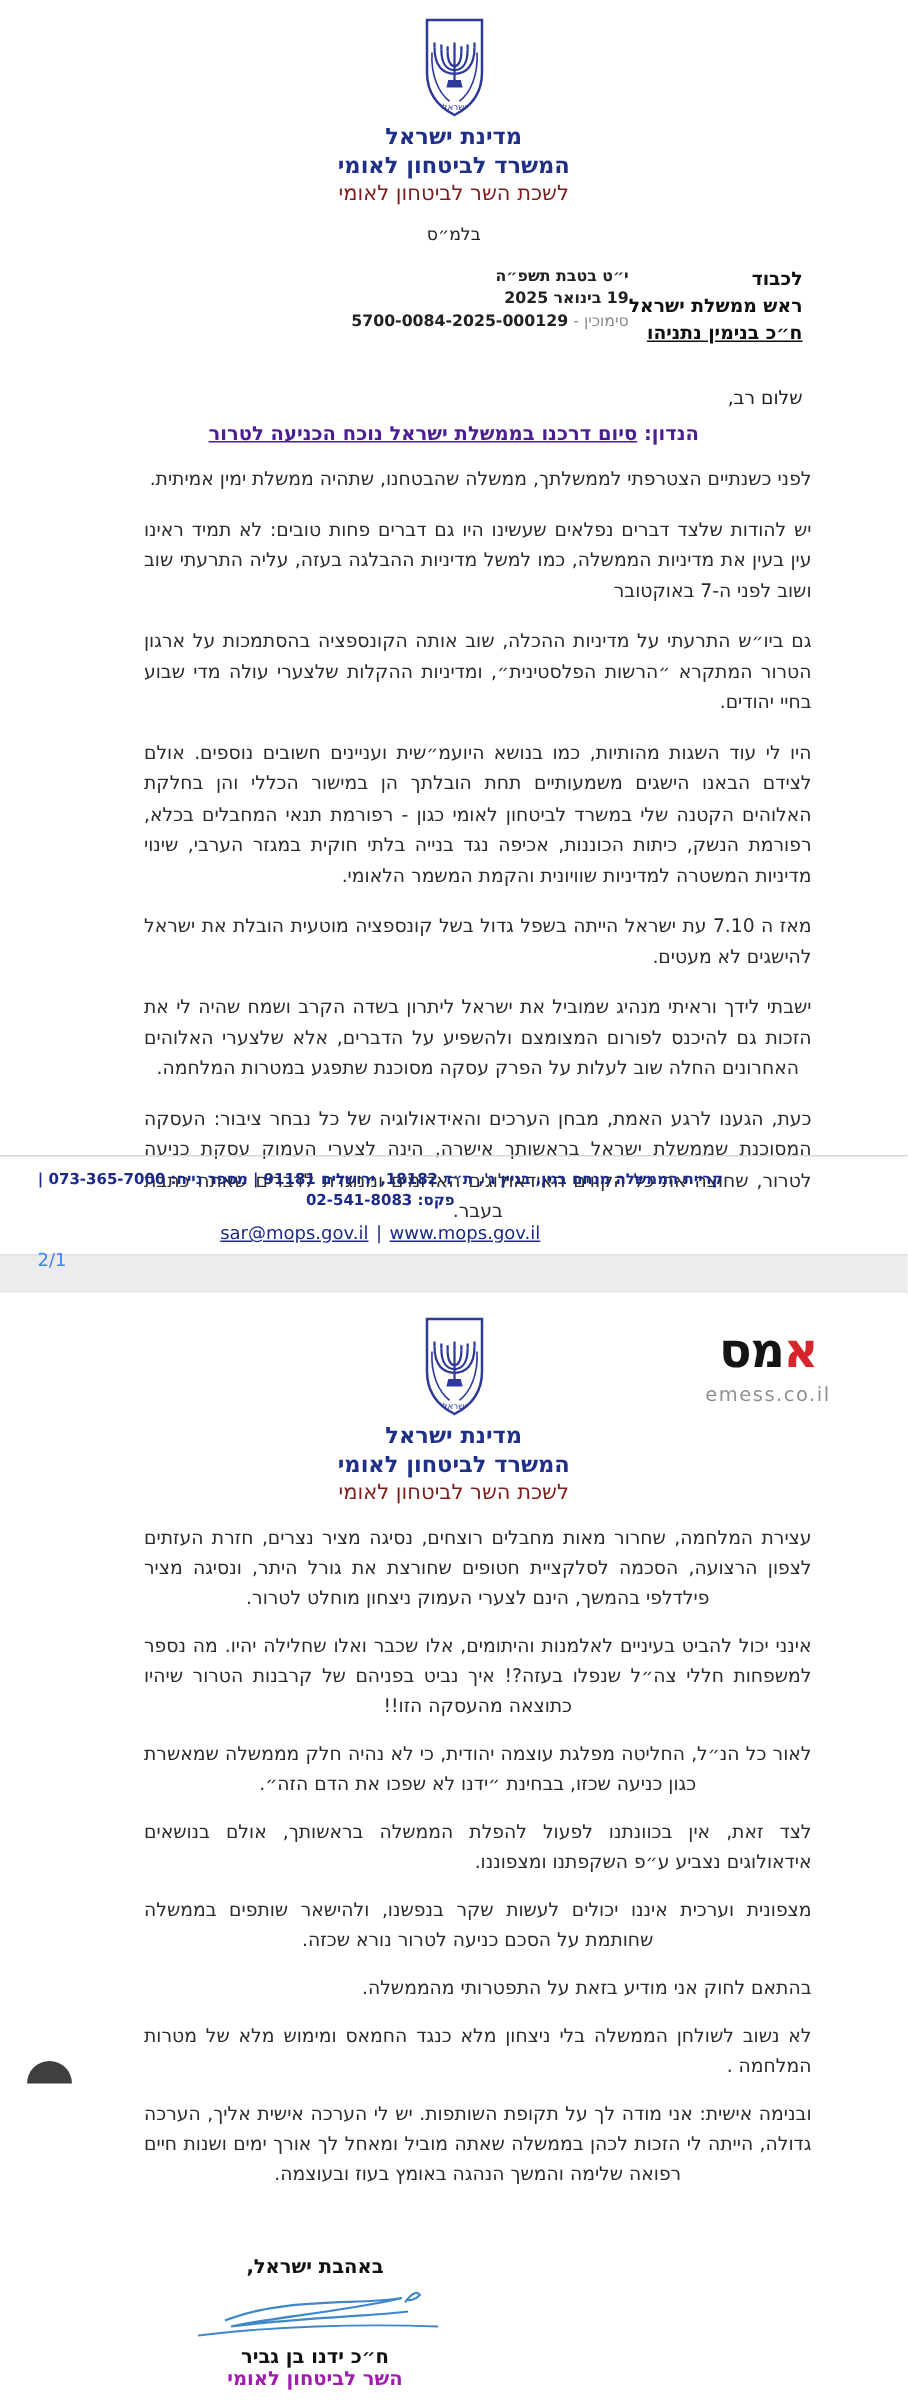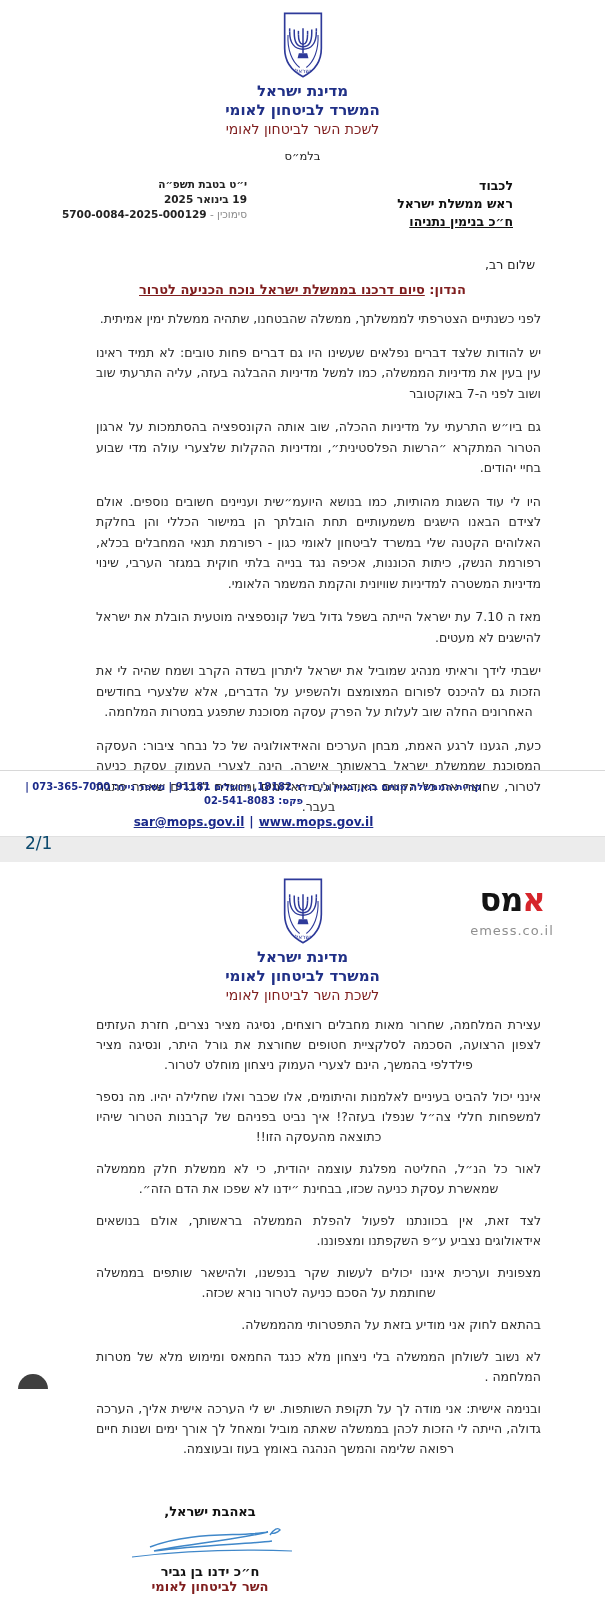--- a/index.html
+++ b/index.html
@@ -10,52 +10,52 @@
     -webkit-font-smoothing:antialiased;
   }
   .page{position:absolute;left:0;width:605px;background:#ffffff;}
   #page1{top:0;height:836px;}
   #page2{top:862px;height:738px;}
   .emblem{display:block;margin:10px auto 2px auto;}
   .org{ text-align:center;color:#203087;direction:rtl;}
   .org .l1,.org .l2{font-weight:bold;font-size:15px;line-height:19px;}
   .org .l3{font-size:14px;line-height:19px;font-weight:normal;color:#7f1d1d;}
   .classification{direction:rtl;text-align:center;font-size:11.5px;color:#222;margin-top:10px;}
-  .metaRow{display:flex;flex-direction:row;justify-content:space-between;
-           padding:14px 92px 0 62px;}
+  .metaRow{display:flex;flex-direction:row;justify-content:flex-end;
+           padding:14px 70px 0 62px;}
   .dateBlock{direction:rtl;text-align:right;font-size:10.5px;color:#222;line-height:15px;}
   .dateBlock .d{font-weight:bold;}
   .refLabel{color:#8a8a8a;}
   .refNum{font-weight:bold;color:#222;}
   .addrBlock{direction:rtl;text-align:right;font-size:12.5px;color:#111;font-weight:bold;line-height:18px;}
   .addrBlock .u{text-decoration:underline;}
   .greeting{direction:rtl;text-align:right;padding:0 70px;font-size:12.5px;color:#222;margin-top:26px;}
-  .subject{direction:rtl;text-align:center;font-size:13px;color:#7f1d1d;font-weight:bold;margin-top:10px;}
+  .subject{direction:rtl;text-align:center;font-size:13px;color:#4c1d95;font-weight:bold;margin-top:10px;}
   .subject .subj-text{text-decoration:underline;}
   .bodyWrap{padding:12px 64px 0 96px;}
   .para{direction:rtl;text-align:justify;text-align-last:right;
         font-size:12.5px;color:#2b2b2b;line-height:20.5px;margin:0 0 13px 0;}
   .para.center-last{text-align-last:center;}
   #page2 .para{line-height:20px;margin-bottom:12px;}
   .footDivider{position:absolute;left:0;top:770px;width:605px;height:1px;background:#d8d8d8;}
   .footer{position:absolute;left:0;top:780px;width:507px;text-align:center;direction:rtl;}
   .footer .f1{font-size:10px;font-weight:bold;color:#1b2a8a;line-height:14px;}
-  .footer .links{margin-top:7px;direction:ltr;font-size:12px;font-weight:bold;color:#1b2a8a;}
+  .footer .links{margin-top:7px;direction:ltr;font-size:12px;font-weight:normal;color:#1b2a8a;}
   .footer a{color:#1b2a8a;text-decoration:underline;cursor:pointer;}
   .footer .sep{margin:0 5px;text-decoration:none;}
   .pageStrip{position:absolute;left:0;top:836px;width:605px;height:26px;background:#ececec;border-top:1px solid #e0e0e0;border-bottom:1px solid #e2e2e2;}
-  .pageIndicator{position:absolute;left:25px;top:833px;font-size:17px;color:#0c4a6e;z-index:3;}
+  .pageIndicator{position:absolute;left:25px;top:833px;font-size:12px;color:#3b82f6;z-index:3;}
   .newsLogo{position:absolute;left:428px;top:16px;width:168px;text-align:center;cursor:default;}
   .newsLogo .letters{direction:rtl;font-size:32px;font-weight:900;line-height:44px;letter-spacing:-1px;color:#141414;font-family:"DejaVu Sans",sans-serif;}
   .newsLogo .aleph{color:#d6252b;}
   .newsLogo .cap{font-size:13px;color:#8f8f8f;letter-spacing:1px;margin-top:1px;}
   .closing{position:absolute;left:100px;top:642px;width:220px;text-align:center;direction:rtl;}
   .closing .sal{font-size:13px;font-weight:bold;color:#111;}
   .closing .name{font-size:13px;font-weight:bold;color:#111;margin-top:1px;}
-  .closing .title{font-size:13px;font-weight:bold;color:#7f1d1d;}
+  .closing .title{font-size:13px;font-weight:bold;color:#a21caf;}
   .sig{display:block;margin:2px auto 0 auto;}
   .scrollHandle{position:absolute;left:18px;top:1374px;width:30px;height:15px;background:#3f3f3f;border-radius:15px 15px 0 0;cursor:pointer;}
 </style>
 </head>
 <body>
 
 <div class="page" id="page1">
 
   <svg class="emblem" width="56" height="70" viewBox="0 0 64 84" fill="none" stroke="#2e3a9a" stroke-width="2">
     <path d="M10 4 H54 V46 C54 64 44 74 32 80 C20 74 10 64 10 46 Z"></path>
@@ -110,21 +110,21 @@
     <span>הנדון:</span>
     <span class="subj-text">סיום דרכנו בממשלת ישראל נוכח הכניעה לטרור</span>
   </div>
 
   <div class="bodyWrap">
     <div class="para">לפני כשנתיים הצטרפתי לממשלתך, ממשלה שהבטחנו, שתהיה ממשלת ימין אמיתית.</div>
     <div class="para">יש להודות שלצד דברים נפלאים שעשינו היו גם דברים פחות טובים: לא תמיד ראינו עין בעין את מדיניות הממשלה, כמו למשל מדיניות ההבלגה בעזה, עליה התרעתי שוב ושוב לפני ה-7 באוקטובר</div>
     <div class="para">גם ביו״ש התרעתי על מדיניות ההכלה, שוב אותה הקונספציה בהסתמכות על ארגון הטרור המתקרא ״הרשות הפלסטינית״, ומדיניות ההקלות שלצערי עולה מדי שבוע בחיי יהודים.</div>
     <div class="para">היו לי עוד השגות מהותיות, כמו בנושא היועמ״שית ועניינים חשובים נוספים. אולם לצידם הבאנו הישגים משמעותיים תחת הובלתך הן במישור הכללי והן בחלקת האלוהים הקטנה שלי במשרד לביטחון לאומי כגון - רפורמת תנאי המחבלים בכלא, רפורמת הנשק, כיתות הכוננות, אכיפה נגד בנייה בלתי חוקית במגזר הערבי, שינוי מדיניות המשטרה למדיניות שוויונית והקמת המשמר הלאומי.</div>
     <div class="para">מאז ה 7.10 עת ישראל הייתה בשפל גדול בשל קונספציה מוטעית הובלת את ישראל להישגים לא מעטים.</div>
-    <div class="para center-last">ישבתי לידך וראיתי מנהיג שמוביל את ישראל ליתרון בשדה הקרב ושמח שהיה לי את הזכות גם להיכנס לפורום המצומצם ולהשפיע על הדברים, אלא שלצערי בחודשים האחרונים החלה שוב לעלות על הפרק עסקה מסוכנת שתפגע במטרות המלחמה.</div>
+    <div class="para center-last">ישבתי לידך וראיתי מנהיג שמוביל את ישראל ליתרון בשדה הקרב ושמח שהיה לי את הזכות גם להיכנס לפורום המצומצם ולהשפיע על הדברים, אלא שלצערי האלוהים האחרונים החלה שוב לעלות על הפרק עסקה מסוכנת שתפגע במטרות המלחמה.</div>
     <div class="para center-last">כעת, הגענו לרגע האמת, מבחן הערכים והאידאולוגיה של כל נבחר ציבור: העסקה המסוכנת שממשלת ישראל בראשותך אישרה, הינה לצערי העמוק עסקת כניעה לטרור, שחוצה את כל הקווים האידאולוגים האדומים ומנוגדת לדברים שאתה כתבת בעבר.</div>
   </div>
 
   <div class="footDivider"></div>
   <div class="footer">
     <div class="f1">קריית הממשלה מנחם בגין, בניין ג', ת״ד 18182, ירושלים 91181 | מספר נייח: 073-365-7000 |</div>
     <div class="f1">פקס: 02-541-8083</div>
     <div class="links">
       <a>sar@mops.gov.il</a><span class="sep">|</span><a>www.mops.gov.il</a>
     </div>
@@ -166,21 +166,21 @@
 
   <div class="org">
     <div class="l1">מדינת ישראל</div>
     <div class="l2">המשרד לביטחון לאומי</div>
     <div class="l3">לשכת השר לביטחון לאומי</div>
   </div>
 
   <div class="bodyWrap" style="padding-top:10px">
     <div class="para center-last">עצירת המלחמה, שחרור מאות מחבלים רוצחים, נסיגה מציר נצרים, חזרת העזתים לצפון הרצועה, הסכמה לסלקציית חטופים שחורצת את גורל היתר, ונסיגה מציר פילדלפי בהמשך, הינם לצערי העמוק ניצחון מוחלט לטרור.</div>
     <div class="para center-last">אינני יכול להביט בעיניים לאלמנות והיתומים, אלו שכבר ואלו שחלילה יהיו. מה נספר למשפחות חללי צה״ל שנפלו בעזה?! איך נביט בפניהם של קרבנות הטרור שיהיו כתוצאה מהעסקה הזו!!</div>
-    <div class="para center-last">לאור כל הנ״ל, החליטה מפלגת עוצמה יהודית, כי לא ממשלת חלק מממשלה שמאשרת עסקת כניעה שכזו, בבחינת ״ידנו לא שפכו את הדם הזה״.</div>
+    <div class="para center-last">לאור כל הנ״ל, החליטה מפלגת עוצמה יהודית, כי לא נהיה חלק מממשלה שמאשרת כגון כניעה שכזו, בבחינת ״ידנו לא שפכו את הדם הזה״.</div>
     <div class="para">לצד זאת, אין בכוונתנו לפעול להפלת הממשלה בראשותך, אולם בנושאים אידאולוגים נצביע ע״פ השקפתנו ומצפוננו.</div>
     <div class="para center-last">מצפונית וערכית איננו יכולים לעשות שקר בנפשנו, ולהישאר שותפים בממשלה שחותמת על הסכם כניעה לטרור נורא שכזה.</div>
     <div class="para">בהתאם לחוק אני מודיע בזאת על התפטרותי מהממשלה.</div>
     <div class="para">לא נשוב לשולחן הממשלה בלי ניצחון מלא כנגד החמאס ומימוש מלא של מטרות המלחמה .</div>
     <div class="para center-last">ובנימה אישית: אני מודה לך על תקופת השותפות. יש לי הערכה אישית אליך, הערכה גדולה, הייתה לי הזכות לכהן בממשלה שאתה מוביל ומאחל לך אורך ימים ושנות חיים רפואה שלימה והמשך הנהגה באומץ בעוז ובעוצמה.</div>
   </div>
 
   <div class="closing">
     <div class="sal">באהבת ישראל,</div>
     <svg class="sig" width="180" height="42" viewBox="0 0 180 42" fill="none">

